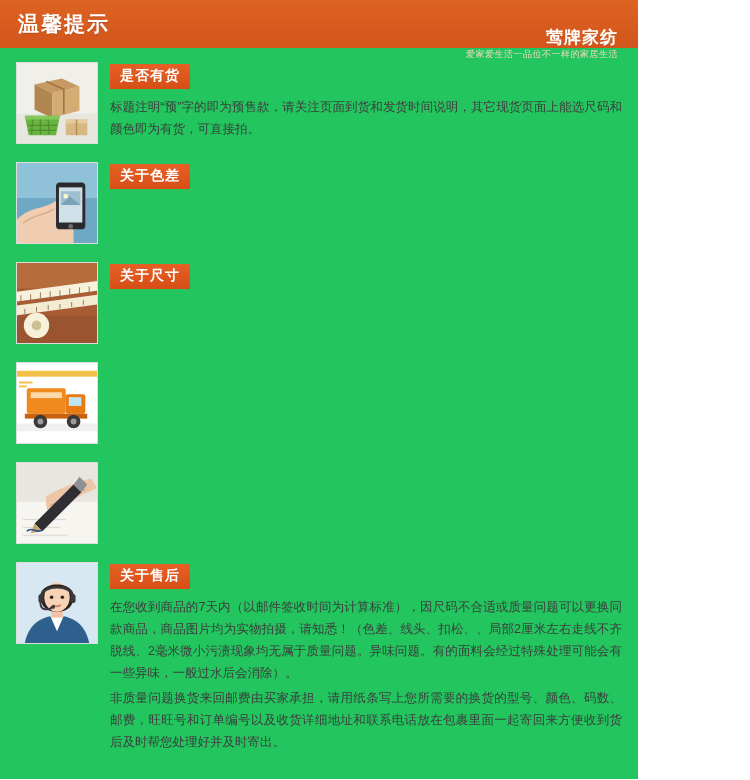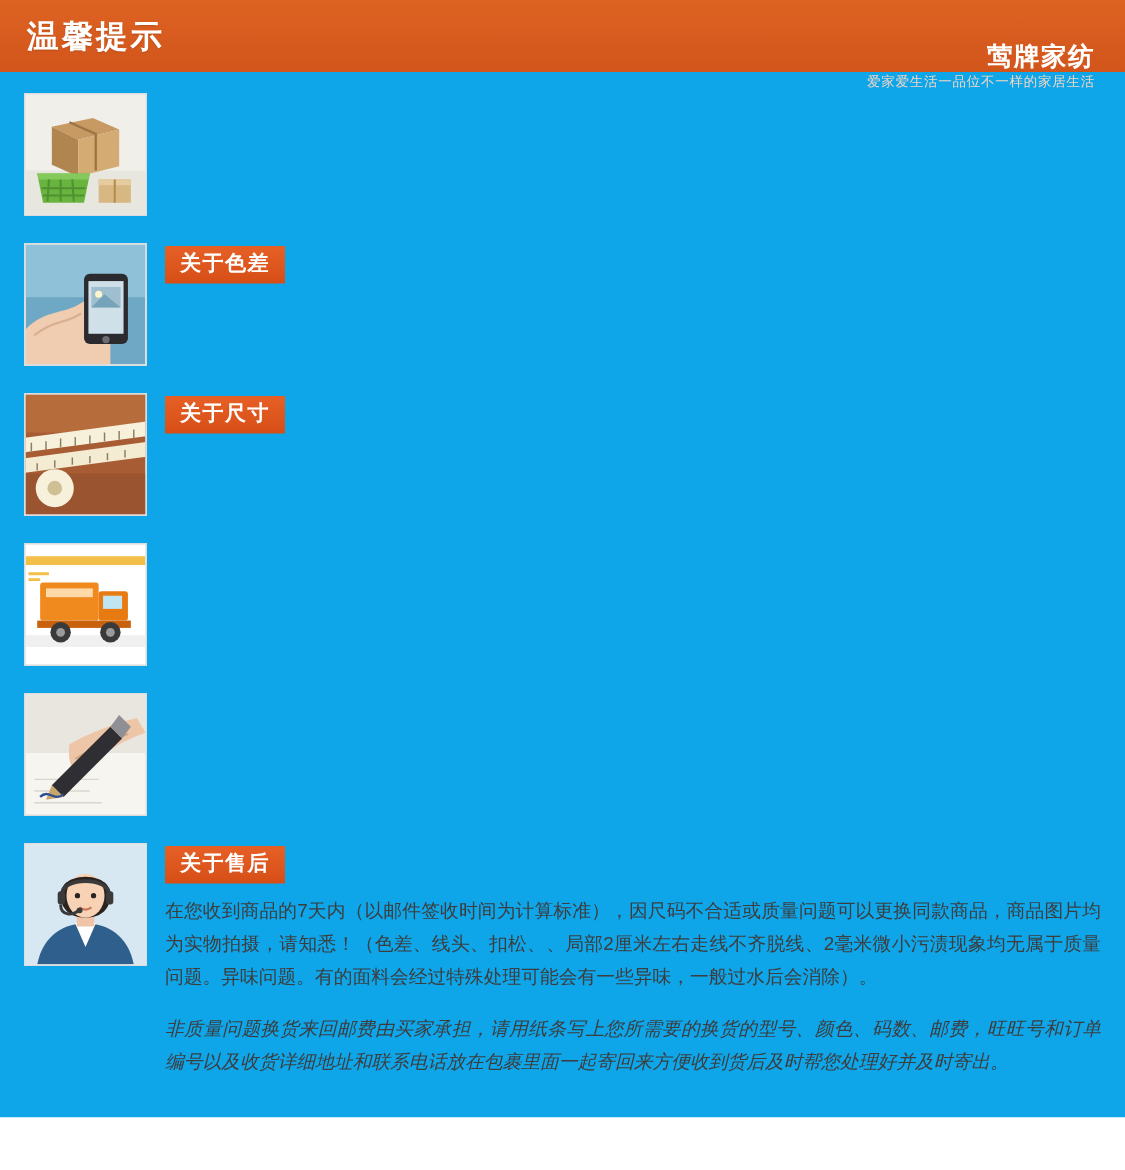--- a/index.html
+++ b/index.html
@@ -7,23 +7,23 @@
     margin: 0;
     padding: 0;
     background: #ffffff;
   }
   body {
     width: 750px;
     font-family: "Liberation Sans", sans-serif;
     color: #333;
   }
   .page {
-    width: 750px;
+    width: 638px;
     position: relative;
-    background: #0ea5e9;
+    background: #22c55e;
   }
 
   
   .header {
     height: 48px;
     background: #d95b1e;
     background: linear-gradient(180deg, #dd6322 0%, #d2551b 100%);
     display: flex;
     align-items: center;
     justify-content: space-between;
@@ -95,21 +95,21 @@
     padding: 3px 10px 4px 10px;
     letter-spacing: 1px;
     margin-bottom: 7px;
   }
   .para {
     font-size: 12.5px;
     line-height: 22px;
     color: #3d3d3d;
     text-align: justify;
   }
-  .para + .para { margin-top: 13px; font-style: italic; }
+  .para + .para { margin-top: 3px; }
 </style>
 </head>
 <body>
 
 <div class="page">
 
   <div class="header">
     <div class="header-title">温馨提示</div>
     <div class="header-right">
       <div class="brand-name">莺牌家纺</div>
@@ -137,20 +137,24 @@
             <line x1="24" y1="58" x2="24" y2="73"></line>
             <line x1="32" y1="58" x2="33" y2="73"></line>
             <line x1="11" y1="64" x2="41" y2="64"></line>
             <line x1="12" y1="69" x2="40" y2="69"></line>
           </g>
 
           <rect x="50" y="58" width="22" height="16" fill="#d8b882"></rect>
           <rect x="50" y="58" width="22" height="4" fill="#e5cb9e"></rect>
           <line x1="61" y1="58" x2="61" y2="74" stroke="#b4904f" stroke-width="1.5"></line>
         </svg>
+      </div>
+      <div class="row-body">
+        <div class="tag">是否有货</div>
+        <div class="para">标题注明“预”字的即为预售款，请关注页面到货和发货时间说明，其它现货页面上能选尺码和颜色即为有货，可直接拍。</div>
       </div>
     </div>
 
     <div class="row">
       <div class="thumb">
         <svg viewBox="0 0 82 82" xmlns="http://www.w3.org/2000/svg">
           <rect width="82" height="82" fill="#6ea8c4"></rect>
           <rect x="0" y="0" width="82" height="36" fill="#8fc2d8"></rect>
 
           <path d="M0,58 C14,44 26,48 38,40 C46,35 54,38 58,46 L58,82 L0,82 Z" fill="#f0cdb0"></path>

